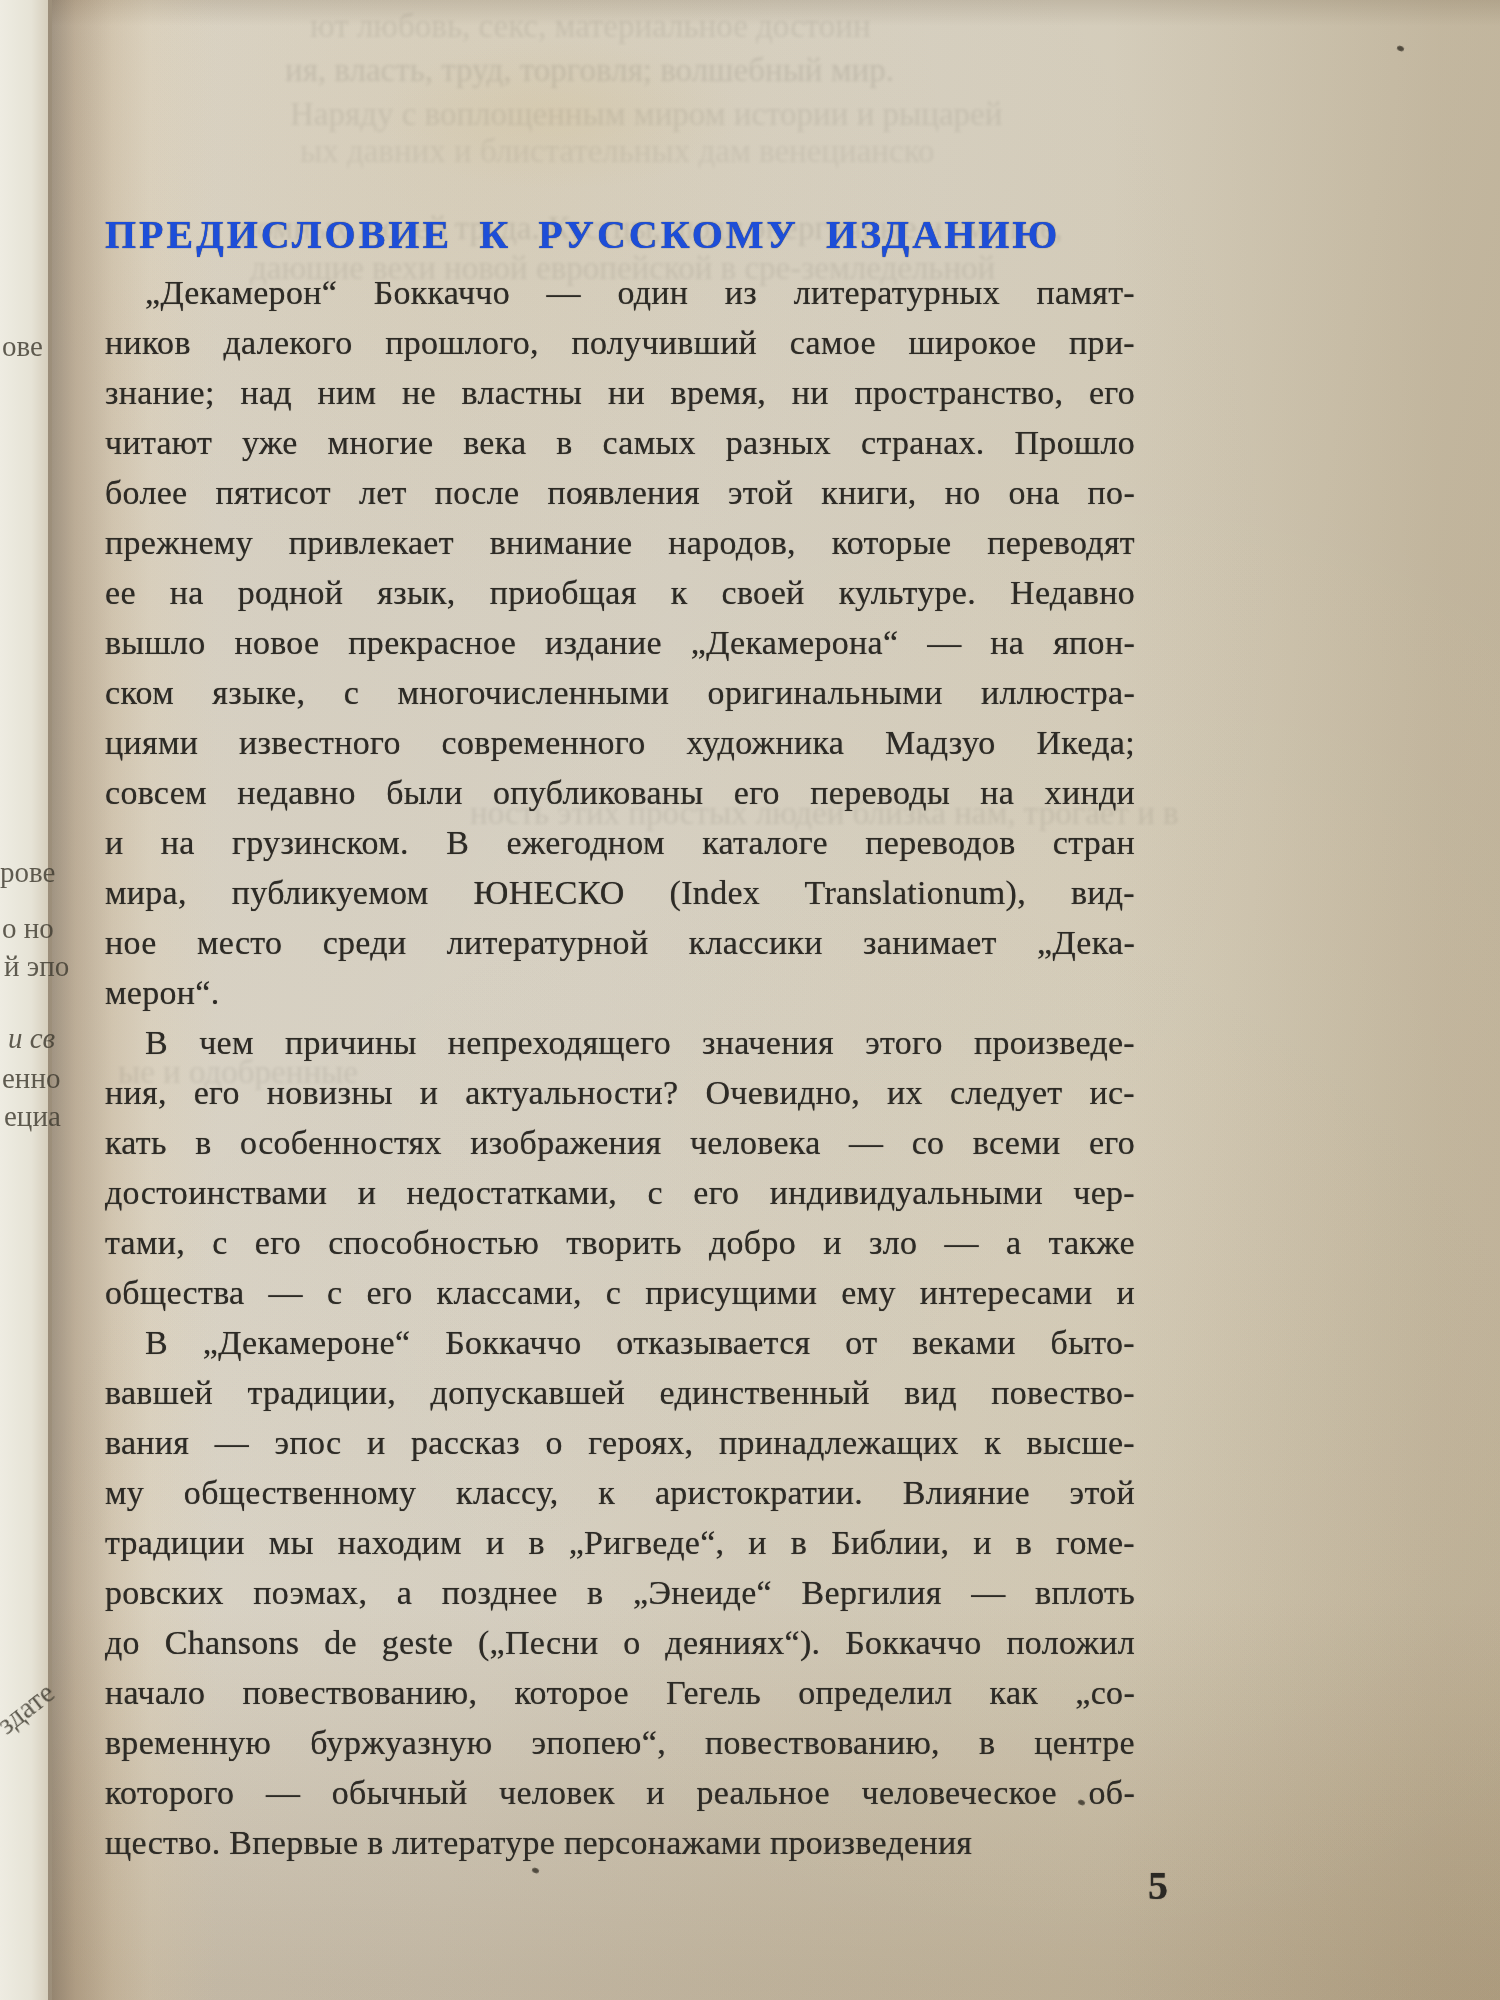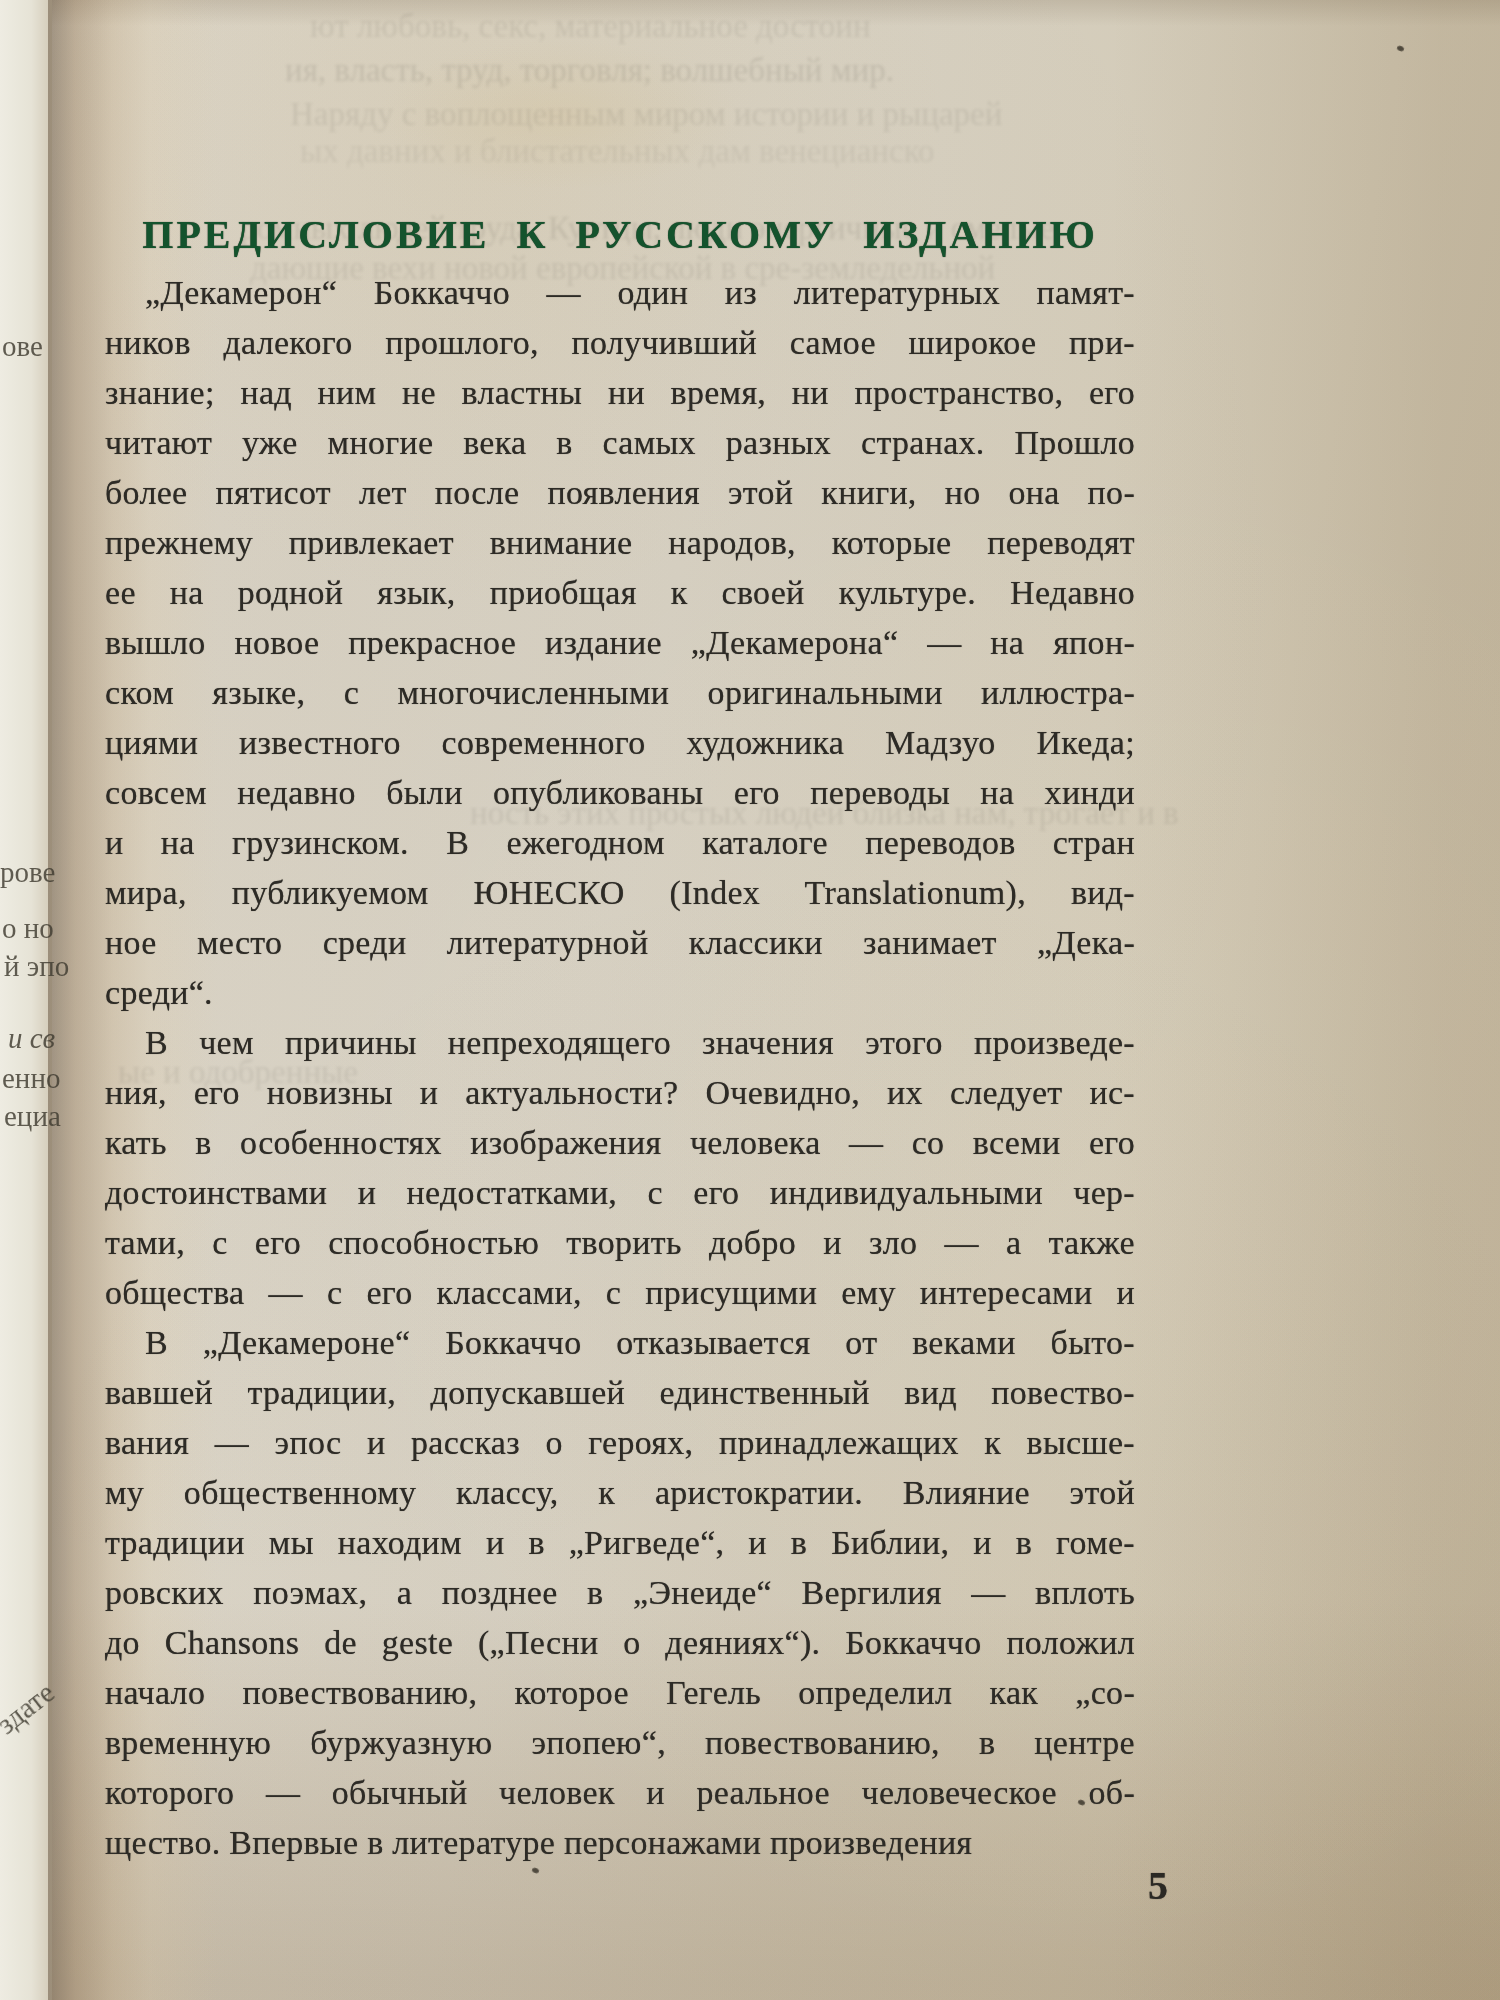--- a/index.html
+++ b/index.html
@@ -25,22 +25,22 @@
     background:linear-gradient(90deg,#eeece2 0%,#e6e3d6 60%,#d2cab7 100%);
   }
   .gutter-crease{
     position:absolute;left:48px;top:0;width:170px;height:2000px;pointer-events:none;
     background:linear-gradient(90deg,
       rgba(73,52,30,.42) 0%, rgba(132,100,62,.34) 16%,
       rgba(182,148,100,.22) 38%, rgba(222,196,150,.14) 60%, rgba(0,0,0,0) 100%);
   }
   .page-title{
     position:absolute;left:105px;top:184px;width:1030px;
-    text-align:center;font-size:40px;font-weight:bold;line-height:1.2;
-    letter-spacing:3px;word-spacing:14px;color:#14532d;
+    text-align:left;font-size:40px;font-weight:bold;line-height:1.2;
+    letter-spacing:3px;word-spacing:14px;color:#1d4ed8;
     text-shadow:0 0 1px rgba(38,34,28,.85);
   }
   .body-text{
     position:absolute;left:105px;top:268px;width:1030px;
     font-size:34px;line-height:50px;color:#2d2b26;letter-spacing:.3px;
     text-shadow:0 0 .8px rgba(45,42,36,.7);
   }
   .line{text-align:justify;text-align-last:justify;}
   .line.first{text-indent:40px;}
   .line.end{text-align-last:left;}
@@ -108,21 +108,21 @@
       <div class="line">более пятисот лет после появления этой книги, но она по-</div>
       <div class="line">прежнему привлекает внимание народов, которые переводят</div>
       <div class="line">ее на родной язык, приобщая к своей культуре. Недавно</div>
       <div class="line">вышло новое прекрасное издание „Декамерона“ — на япон-</div>
       <div class="line">ском языке, с многочисленными оригинальными иллюстра-</div>
       <div class="line">циями известного современного художника Мадзуо Икеда;</div>
       <div class="line">совсем недавно были опубликованы его переводы на хинди</div>
       <div class="line">и на грузинском. В ежегодном каталоге переводов стран</div>
       <div class="line">мира, публикуемом ЮНЕСКО (Index Translationum), вид-</div>
       <div class="line">ное место среди литературной классики занимает „Дека-</div>
-      <div class="line end">среди“.</div>
+      <div class="line end">мерон“.</div>
     </div>
     <div>
       <div class="line first">В чем причины непреходящего значения этого произведе-</div>
       <div class="line">ния, его новизны и актуальности? Очевидно, их следует ис-</div>
       <div class="line">кать в особенностях изображения человека — со всеми его</div>
       <div class="line">достоинствами и недостатками, с его индивидуальными чер-</div>
       <div class="line">тами, с его способностью творить добро и зло — а также</div>
       <div class="line">общества — с его классами, с присущими ему интересами и</div>
     </div>
     <div>

